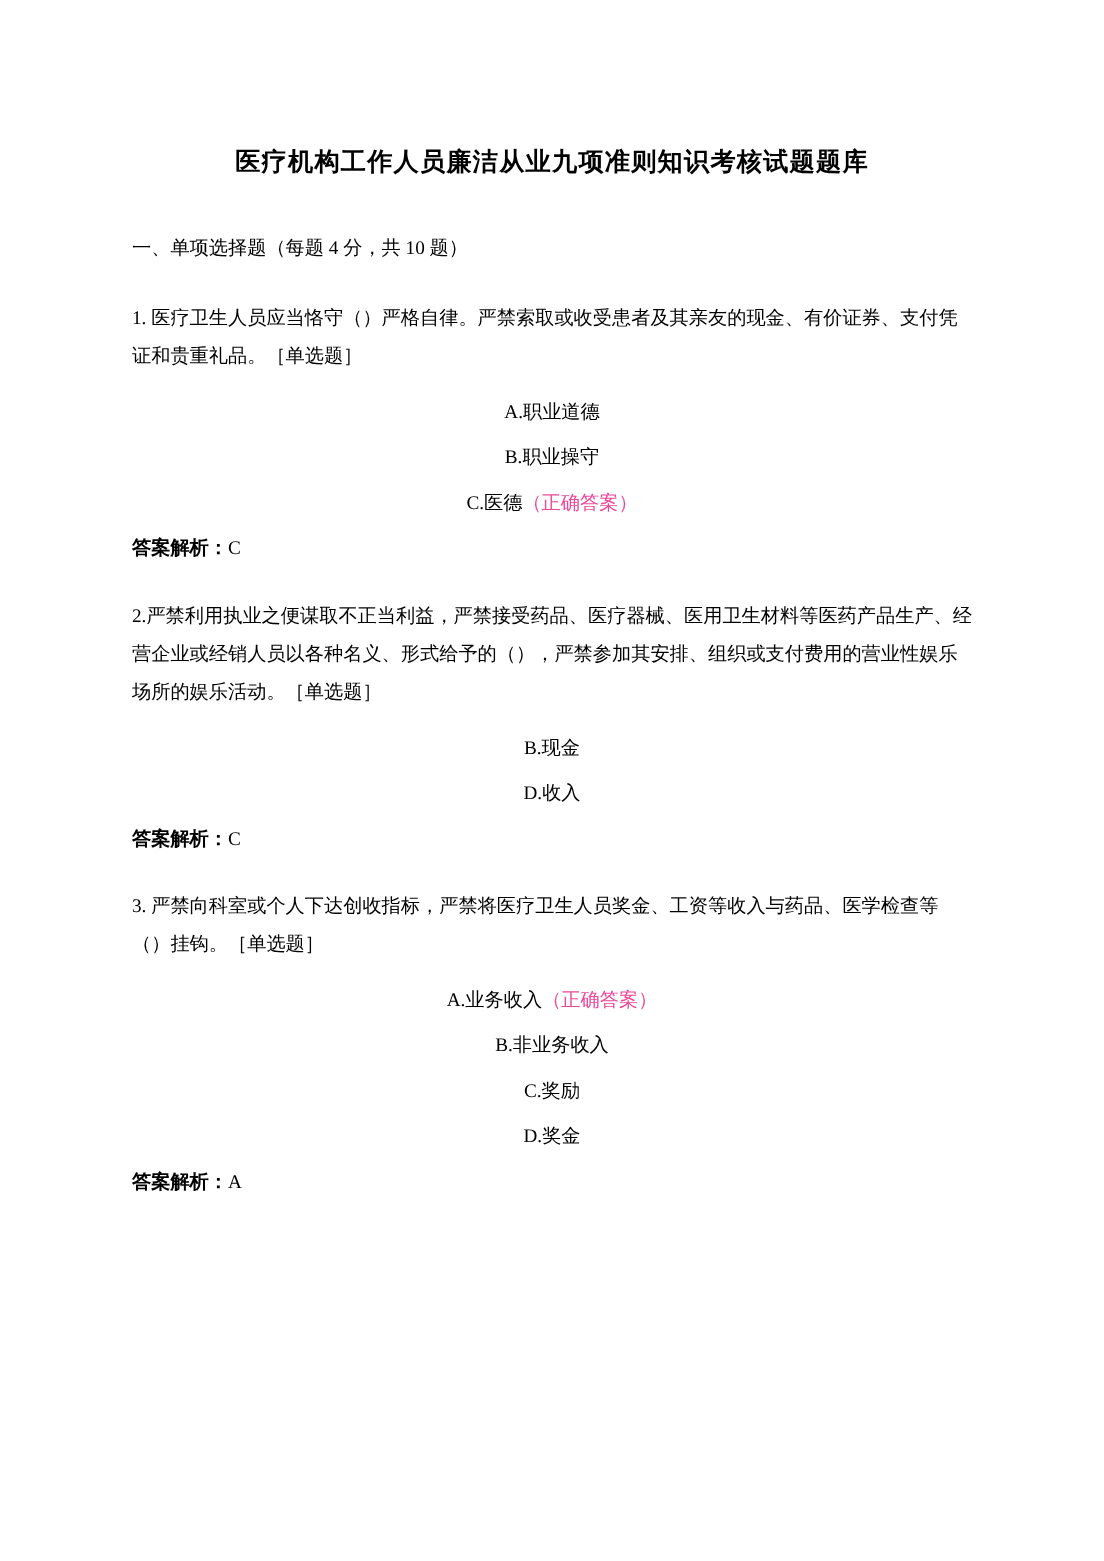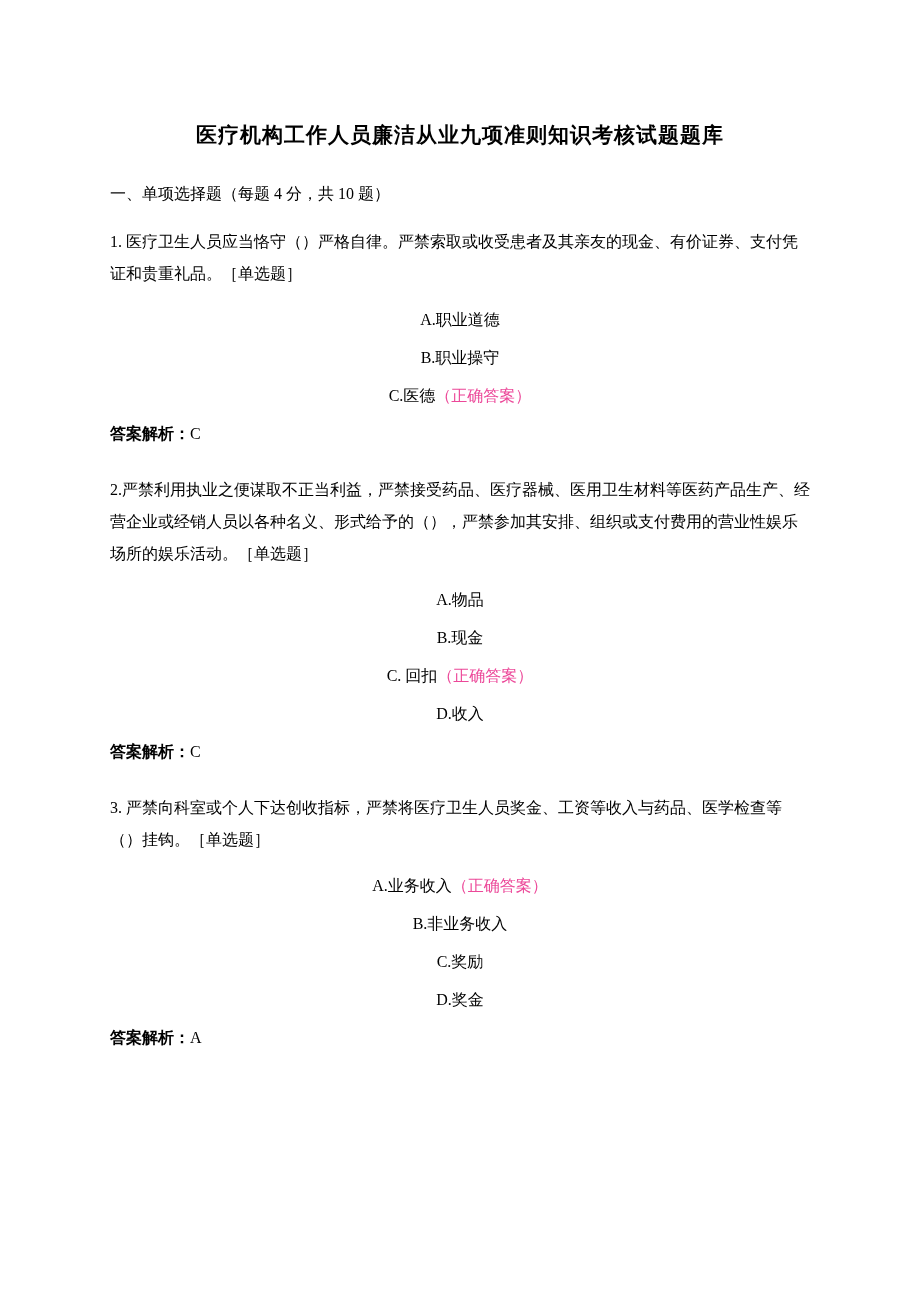--- a/index.html
+++ b/index.html
@@ -10,25 +10,25 @@
       font-size: 16px;
       color: #000000;
       line-height: 1.5;
       width: 920px;
       box-sizing: border-box;
     }
     .title {
       text-align: center;
       font-size: 21px;
       font-weight: bold;
-      margin-bottom: 30px;
+      margin-bottom: 44px;
       letter-spacing: 1px;
     }
     .section-header {
-      margin-bottom: 20px;
+      margin-bottom: 30px;
     }
     .question-block {
       margin-bottom: 28px;
     }
     .question-stem {
       margin-bottom: 18px;
       line-height: 2;
     }
     .option {
       margin-bottom: 14px;
@@ -58,25 +58,21 @@
   <div class="option">
     <span>C.医德</span><span class="correct">（正确答案）</span>
   </div>
   <div>
     <span class="analysis">答案解析：</span><span class="analysis-letter">C</span>
   </div>
 </div>
 
 <div class="question-block">
   <div class="question-stem">2.严禁利用执业之便谋取不正当利益，严禁接受药品、医疗器械、医用卫生材料等医药产品生产、经营企业或经销人员以各种名义、形式给予的（），严禁参加其安排、组织或支付费用的营业性娱乐场所的娱乐活动。［单选题］</div>
-  <div class="option">A.物品</div>
   <div class="option">B.现金</div>
-  <div class="option">
-    <span>C. 回扣</span><span class="correct">（正确答案）</span>
-  </div>
   <div class="option">D.收入</div>
   <div>
     <span class="analysis">答案解析：</span><span class="analysis-letter">C</span>
   </div>
 </div>
 
 <div class="question-block">
   <div class="question-stem">3. 严禁向科室或个人下达创收指标，严禁将医疗卫生人员奖金、工资等收入与药品、医学检查等（）挂钩。［单选题］</div>
   <div class="option">
     <span>A.业务收入</span><span class="correct">（正确答案）</span>

